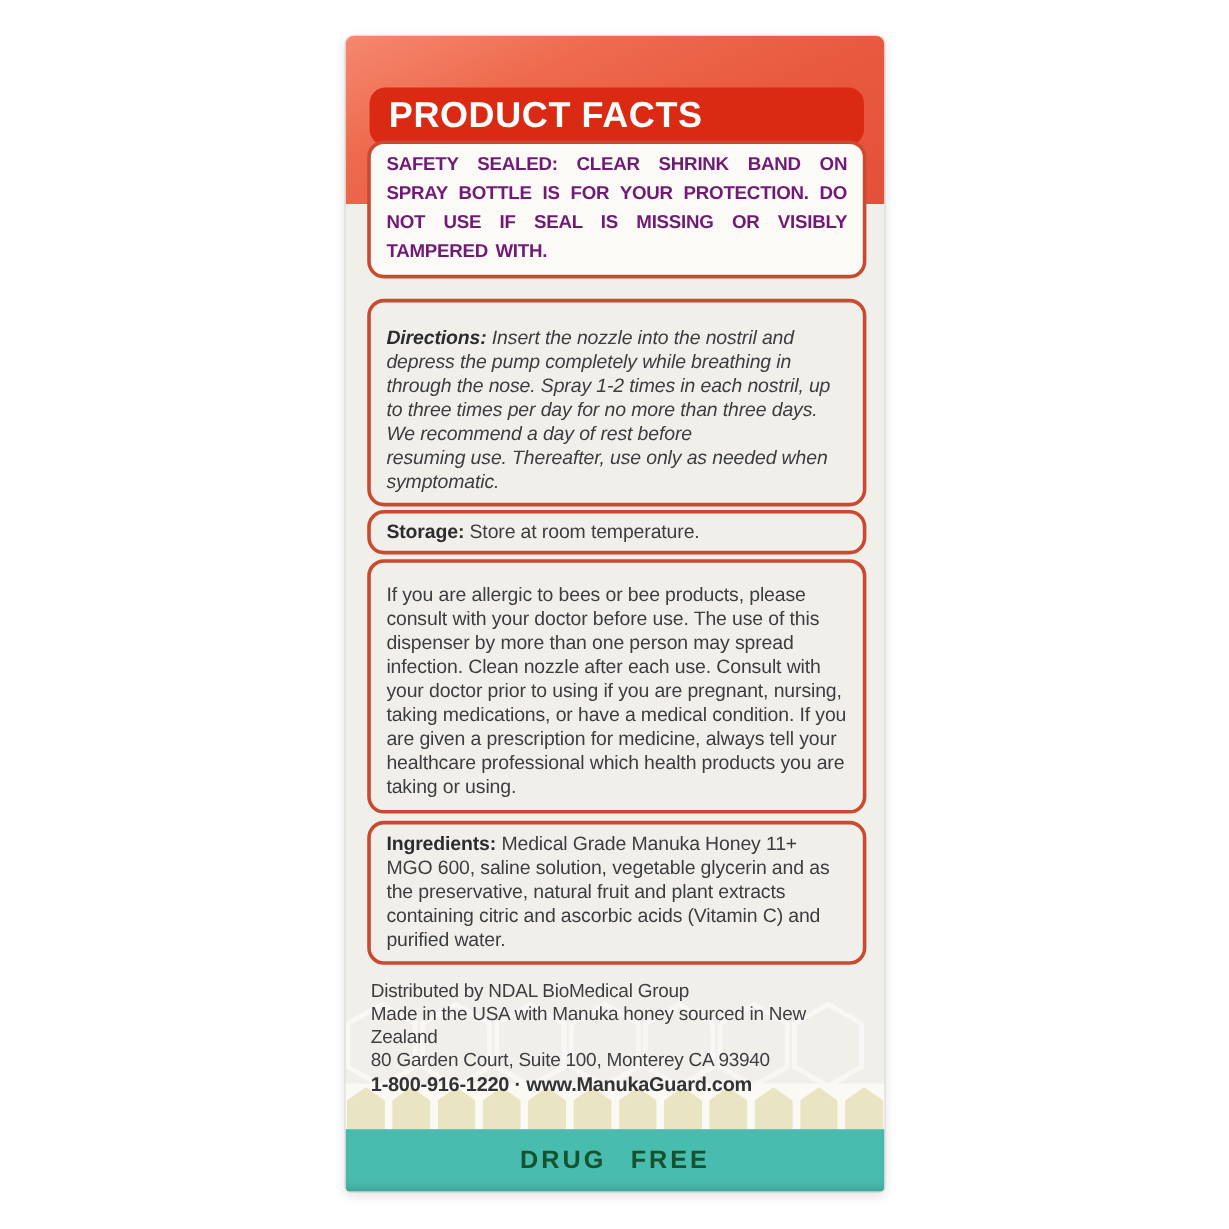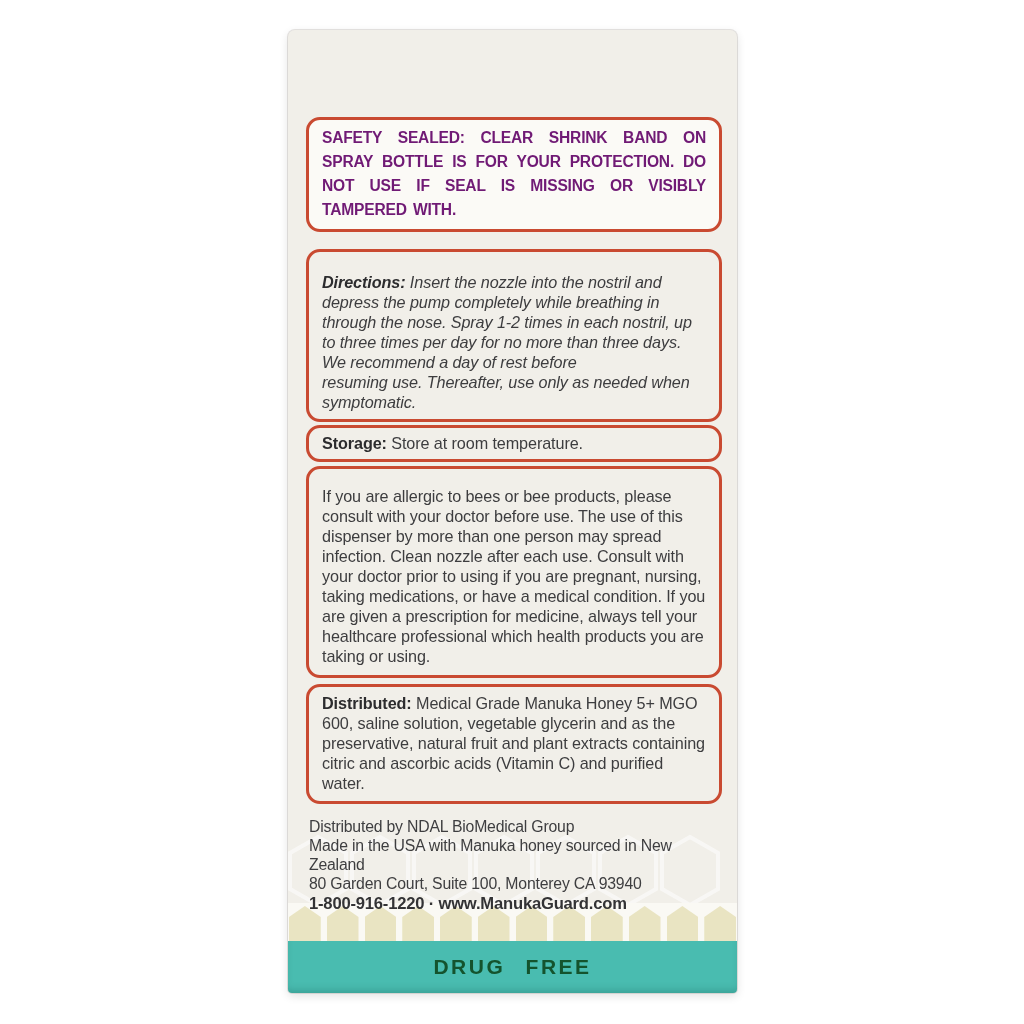--- a/index.html
+++ b/index.html
@@ -79,20 +79,25 @@
   .teal-band span {
     color:#14532d; font-size:21px; font-weight:bold; letter-spacing:2.5px; word-spacing:12px;
   }
 </style>
 </head>
 <body>
 
 <div class="page">
   <div class="package">
 
+    <div class="orange-band">
+      <div class="title-bar">
+        <span>PRODUCT FACTS</span>
+      </div>
+    </div>
 
     <div class="beige-bg"></div>
 
     <svg class="hex-watermark" viewBox="0 0 449 78" xmlns="http://www.w3.org/2000/svg">
       <g fill="none" stroke="#FFFFFF" stroke-width="4">
         <polygon points="30,4 58,20 58,56 30,72 2,56 2,20"></polygon>
         <polygon points="92,4 120,20 120,56 92,72 64,56 64,20"></polygon>
         <polygon points="154,4 182,20 182,56 154,72 126,56 126,20"></polygon>
         <polygon points="216,4 244,20 244,56 216,72 188,56 188,20"></polygon>
         <polygon points="278,4 306,20 306,56 278,72 250,56 250,20"></polygon>
@@ -114,21 +119,21 @@
 
       <div class="box storage">
         <p class="section-text"><span class="lbl">Storage:</span> <span>Store at room temperature.</span></p>
       </div>
 
       <div class="box warning">
         <p class="section-text para2">If you are allergic to bees or bee products, please consult with your doctor before use. The use of this dispenser by more than one person may spread infection. Clean nozzle after each use. Consult with your doctor prior to using if you are pregnant, nursing, taking medications, or have a medical condition. If you are given a prescription for medicine, always tell your healthcare professional which health products you are taking or using.</p>
       </div>
 
       <div class="box ingredients">
-        <p class="section-text"><span class="lbl">Distributed:</span> <span>Medical Grade Manuka Honey 5+ MGO 600, saline solution, vegetable glycerin and as the preservative, natural fruit and plant extracts containing citric and ascorbic acids (Vitamin C) and purified water.</span></p>
+        <p class="section-text"><span class="lbl">Ingredients:</span> <span>Medical Grade Manuka Honey 11+ MGO 600, saline solution, vegetable glycerin and as the preservative, natural fruit and plant extracts containing citric and ascorbic acids (Vitamin C) and purified water.</span></p>
       </div>
 
       <div class="footer">
         <p class="footer-line">Distributed by NDAL BioMedical Group</p>
         <p class="footer-line">Made in the USA with Manuka honey sourced in New Zealand</p>
         <p class="footer-line">80 Garden Court, Suite 100, Monterey CA 93940</p>
         <p class="footer-contact">1-800-916-1220 · www.ManukaGuard.com</p>
       </div>
 
     </div>

